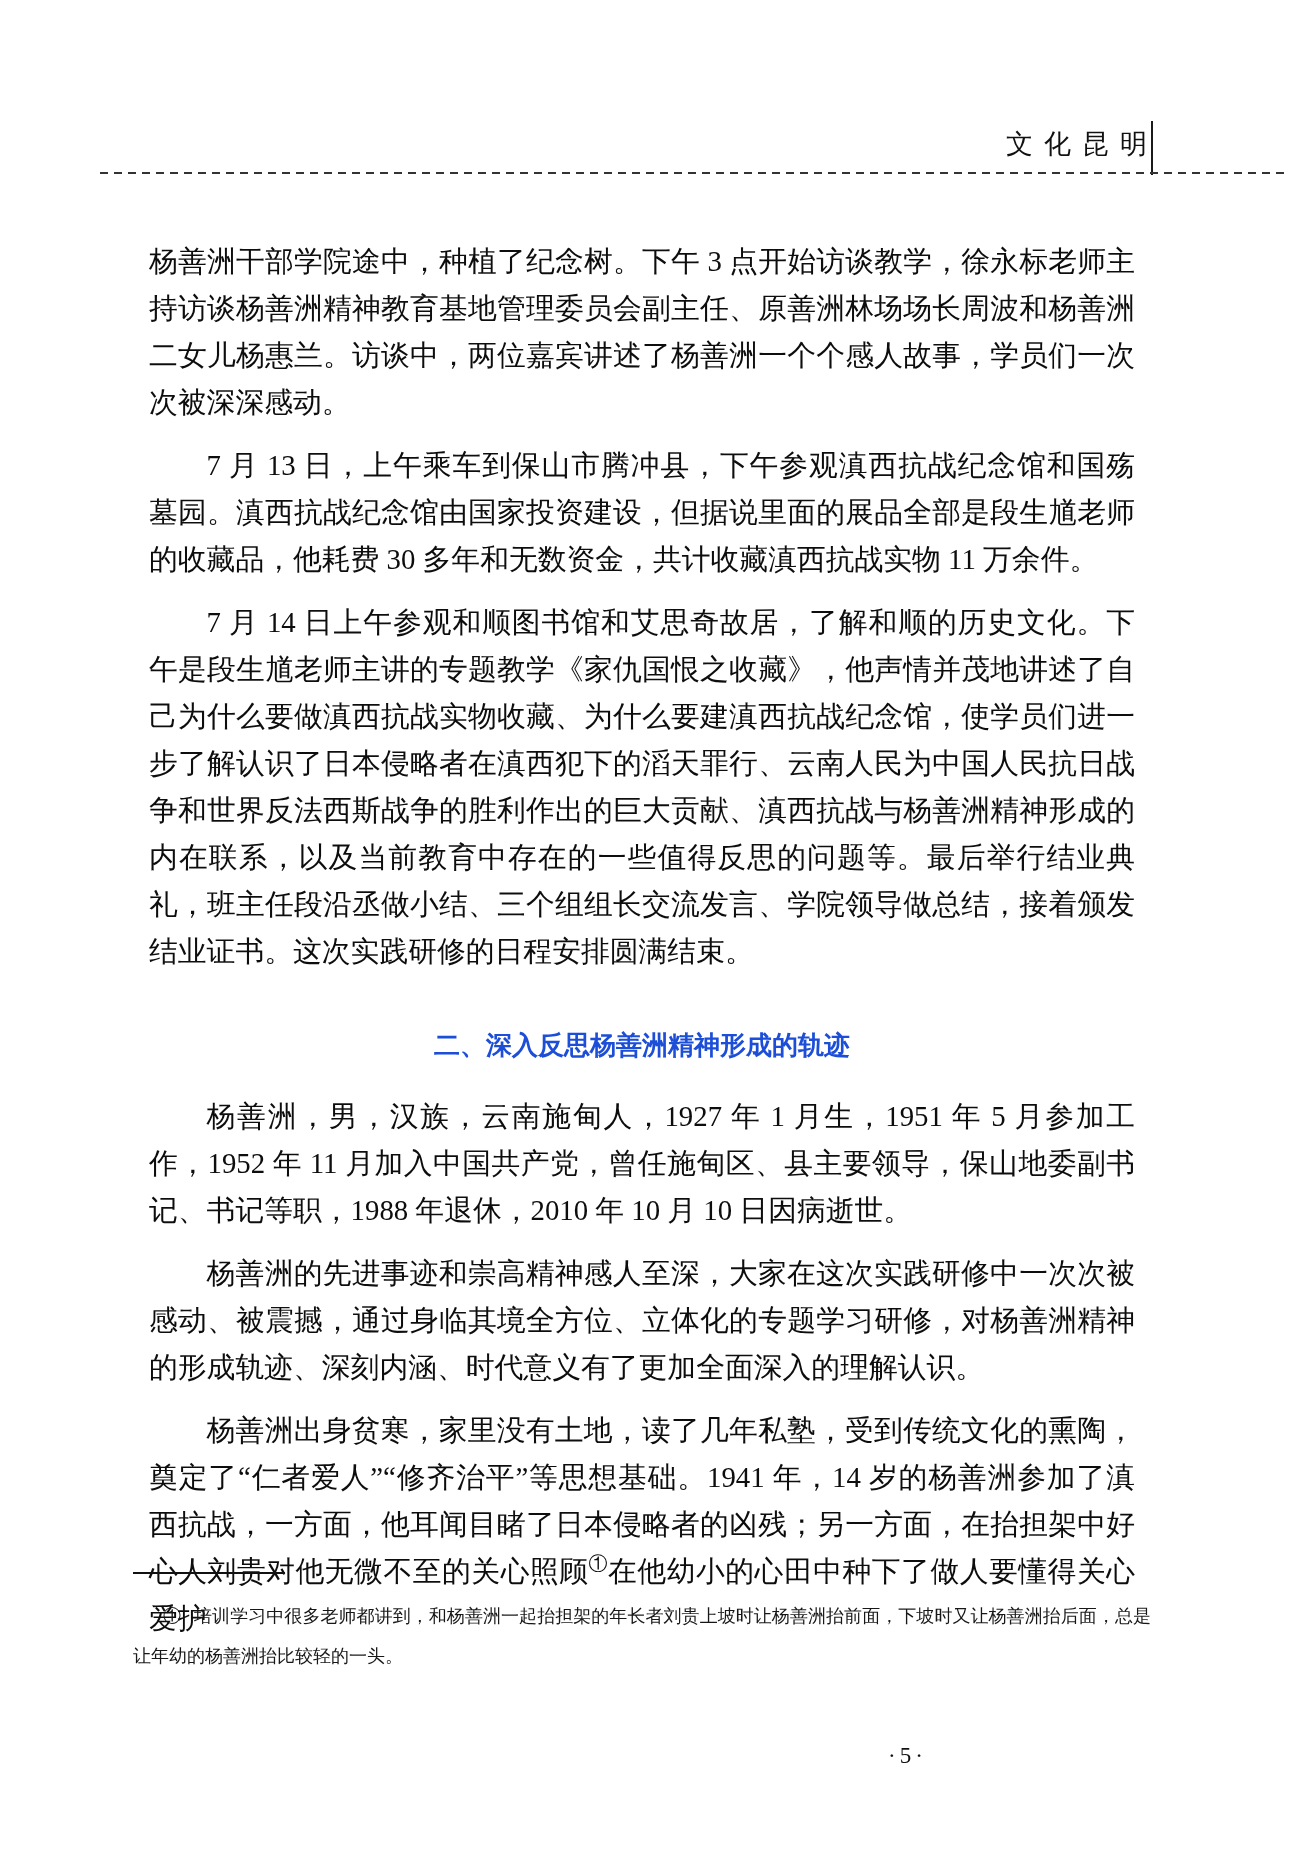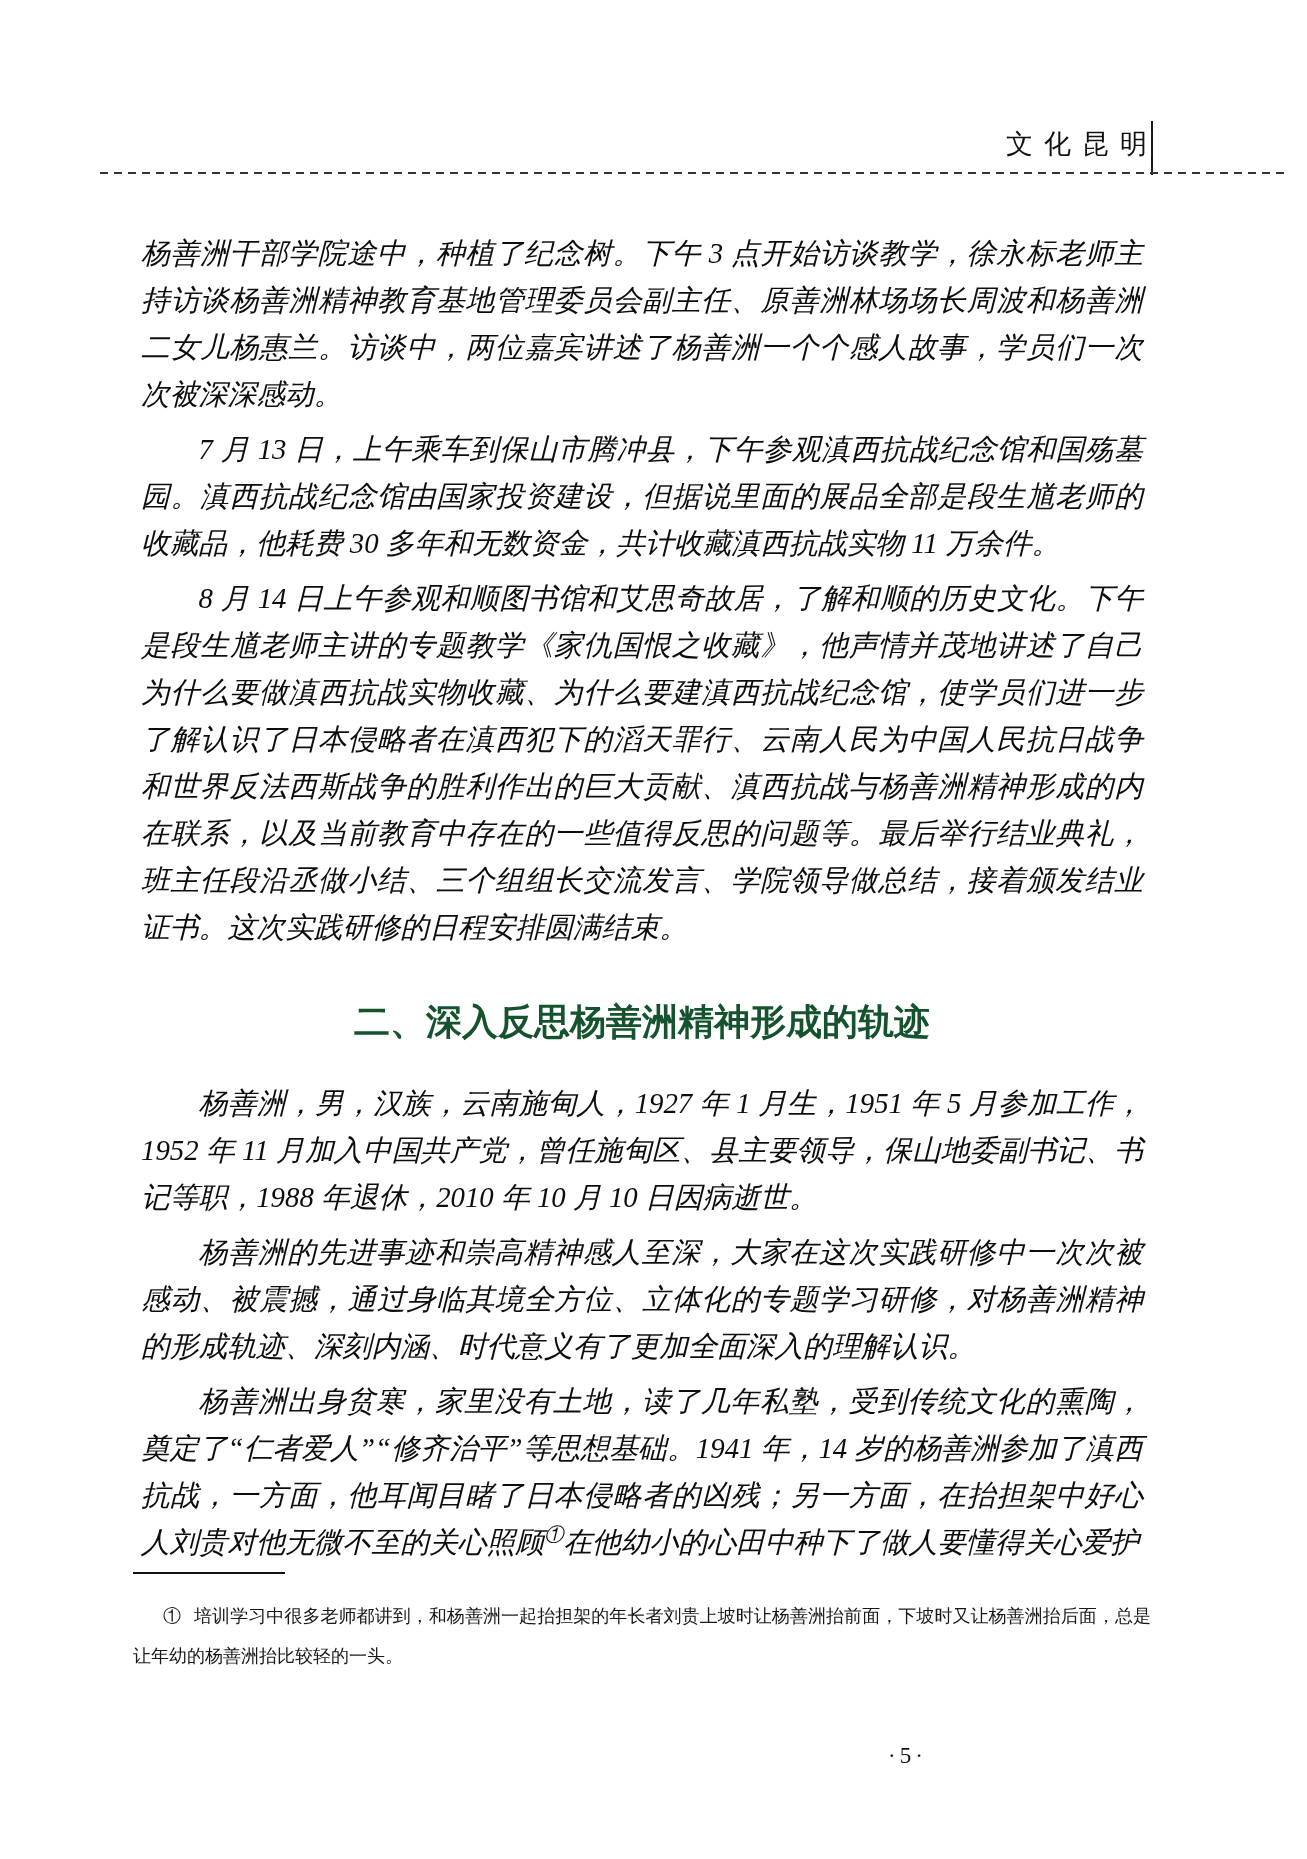--- a/index.html
+++ b/index.html
@@ -42,35 +42,34 @@
   .text-block {
     position: absolute;
     left: 133px; top: 222px;
     width: 1018px;
     font-size: 28.8px;
     line-height: 47px;
     text-align: justify;
     color: #0d0d0d;
   }
   .text-block p {
-    margin: 8px; padding: 0;
+    margin: 16px; padding: 0;
     text-indent: 2em;
-    font-style: italic;
   }
   .text-block p.noindent { text-indent: 0; }
 
   .section-heading {
-    margin: 47px 0 35px 0;
+    margin: 47px 0 24px 0;
     font-family: "Liberation Sans", "DejaVu Sans", sans-serif;
     font-weight: bold;
-    font-size: 36px;
+    font-size: 26px;
     line-height: 47px;
     text-align: center;
     text-indent: 0;
-    color: #14532d;
+    color: #1d4ed8;
   }
 
   .fn-ref {
     font-size: 19px;
     vertical-align: super;
     line-height: 0;
   }
 
   
   .footnote-rule {
@@ -109,21 +108,21 @@
 
   <div class="head-vrule"></div>
   <div class="head-dashrule"></div>
 
   <div class="text-block">
 
     <p class="noindent">杨善洲干部学院途中，种植了纪念树。下午 3 点开始访谈教学，徐永标老师主持访谈杨善洲精神教育基地管理委员会副主任、原善洲林场场长周波和杨善洲二女儿杨惠兰。访谈中，两位嘉宾讲述了杨善洲一个个感人故事，学员们一次次被深深感动。</p>
 
     <p>7 月 13 日，上午乘车到保山市腾冲县，下午参观滇西抗战纪念馆和国殇墓园。滇西抗战纪念馆由国家投资建设，但据说里面的展品全部是段生馗老师的收藏品，他耗费 30 多年和无数资金，共计收藏滇西抗战实物 11 万余件。</p>
 
-    <p>8 月 14 日上午参观和顺图书馆和艾思奇故居，了解和顺的历史文化。下午是段生馗老师主讲的专题教学《家仇国恨之收藏》，他声情并茂地讲述了自己为什么要做滇西抗战实物收藏、为什么要建滇西抗战纪念馆，使学员们进一步了解认识了日本侵略者在滇西犯下的滔天罪行、云南人民为中国人民抗日战争和世界反法西斯战争的胜利作出的巨大贡献、滇西抗战与杨善洲精神形成的内在联系，以及当前教育中存在的一些值得反思的问题等。最后举行结业典礼，班主任段沿丞做小结、三个组组长交流发言、学院领导做总结，接着颁发结业证书。这次实践研修的日程安排圆满结束。</p>
+    <p>7 月 14 日上午参观和顺图书馆和艾思奇故居，了解和顺的历史文化。下午是段生馗老师主讲的专题教学《家仇国恨之收藏》，他声情并茂地讲述了自己为什么要做滇西抗战实物收藏、为什么要建滇西抗战纪念馆，使学员们进一步了解认识了日本侵略者在滇西犯下的滔天罪行、云南人民为中国人民抗日战争和世界反法西斯战争的胜利作出的巨大贡献、滇西抗战与杨善洲精神形成的内在联系，以及当前教育中存在的一些值得反思的问题等。最后举行结业典礼，班主任段沿丞做小结、三个组组长交流发言、学院领导做总结，接着颁发结业证书。这次实践研修的日程安排圆满结束。</p>
 
     <h2 class="section-heading">二、深入反思杨善洲精神形成的轨迹</h2>
 
     <p>杨善洲，男，汉族，云南施甸人，1927 年 1 月生，1951 年 5 月参加工作，1952 年 11 月加入中国共产党，曾任施甸区、县主要领导，保山地委副书记、书记等职，1988 年退休，2010 年 10 月 10 日因病逝世。</p>
 
     <p>杨善洲的先进事迹和崇高精神感人至深，大家在这次实践研修中一次次被感动、被震撼，通过身临其境全方位、立体化的专题学习研修，对杨善洲精神的形成轨迹、深刻内涵、时代意义有了更加全面深入的理解认识。</p>
 
     <p><span>杨善洲出身贫寒，家里没有土地，读了几年私塾，受到传统文化的熏陶，奠定了“仁者爱人”“修齐治平”等思想基础。1941 年，14 岁的杨善洲参加了滇西抗战，一方面，他耳闻目睹了日本侵略者的凶残；另一方面，在抬担架中好心人刘贵对他无微不至的关心照顾</span><sup class="fn-ref">①</sup><span>在他幼小的心田中种下了做人要懂得关心爱护</span></p>
   </div>
 

